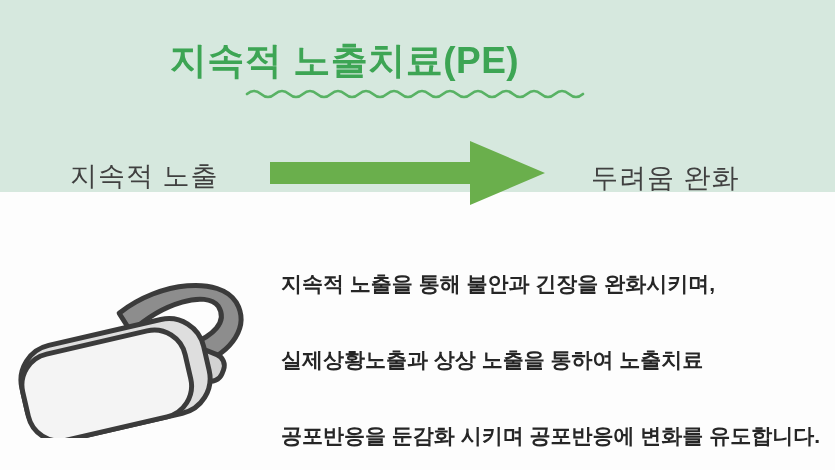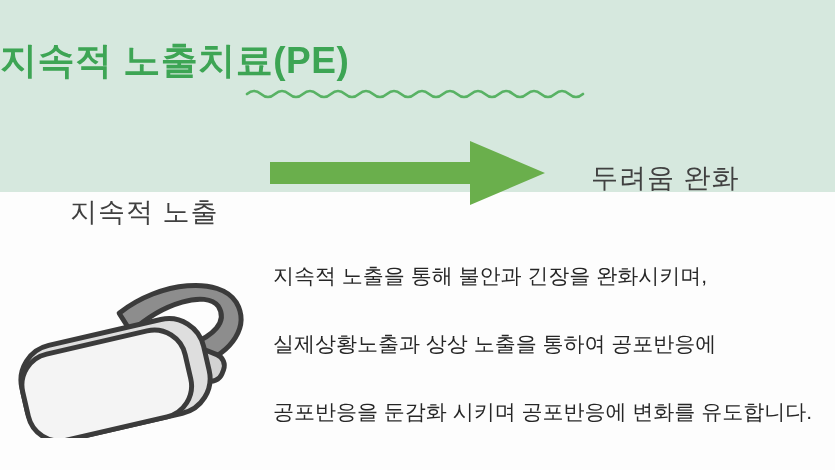--- a/index.html
+++ b/index.html
@@ -11,54 +11,55 @@
     font-family:"Liberation Sans", sans-serif;
   }
   .top-band{
     position:absolute;top:0;left:0;
     width:835px;height:192px;
     background:#d6e8de;
   }
   .title{
     position:absolute;top:36px;left:0;
     width:689px;margin:0;
+    text-align:center;
     font-size:37px;font-weight:bold;
     color:#3da554;
     letter-spacing:0.5px;
   }
   .wavy{
     position:absolute;top:86px;left:50%;
     transform:translateX(-50%);
     width:350px;height:14px;
   }
   .flow-label{
     position:absolute;
     font-size:27px;
     color:#404040;
     letter-spacing:1px;
     white-space:nowrap;
   }
-  .flow-label.left{left:70px;top:158px;margin-top:36px;}
+  .flow-label.left{left:70px;top:158px;}
   .flow-label.right{left:591px;top:160px;}
   .arrow{
     position:absolute;left:270px;top:141px;
     width:275px;height:64px;
   }
   .headset{
     position:absolute;left:12px;top:238px;
     width:248px;height:200px;
   }
   .body-text{
     position:absolute;left:265px;top:238px;
     width:560px;
   }
   .body-text p{
-    margin:8px;
+    margin:16px;
     font-size:21px;
-    font-weight:normal;
+    font-weight:bold;
     color:#262626;
     line-height:60px;
     white-space:nowrap;
   }
 </style>
 </head>
 <body>
 
 <div class="slide">
 
@@ -87,17 +88,17 @@
     </g>
 
     <g transform="rotate(-13 105 140)">
       <rect x="10" y="93" width="188" height="97" rx="36" fill="#dedede" stroke="#3b3b3b" stroke-width="5"></rect>
       <rect x="10" y="101" width="168" height="89" rx="32" fill="#f4f4f4" stroke="#3b3b3b" stroke-width="5"></rect>
     </g>
   </svg>
 
   <div class="body-text">
     <p>지속적 노출을 통해 불안과 긴장을 완화시키며,</p>
-    <p>실제상황노출과 상상 노출을 통하여 공포반응에</p>
+    <p>실제상황노출과 상상 노출을 통하여 노출치료</p>
     <p>공포반응을 둔감화 시키며 공포반응에 변화를 유도합니다.</p>
   </div>
 
 </div>
 
 </body></html>

